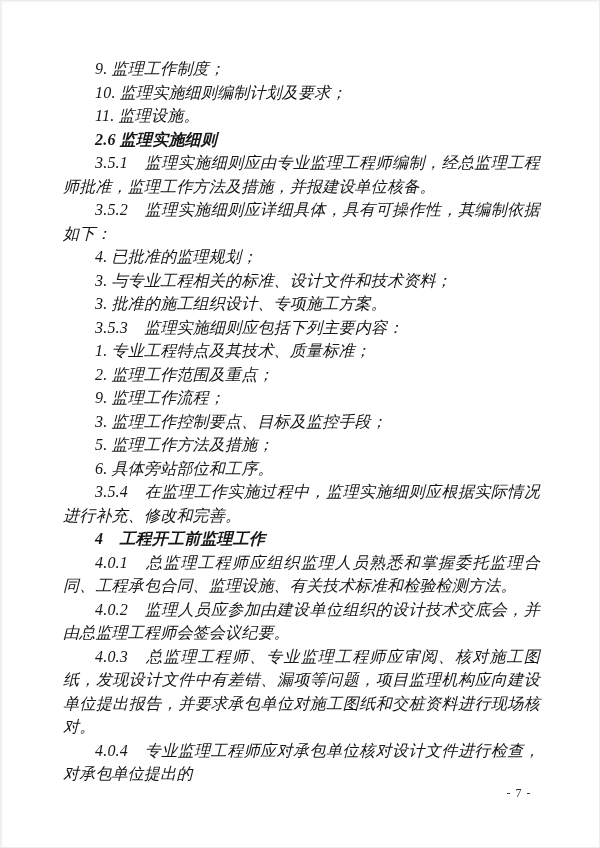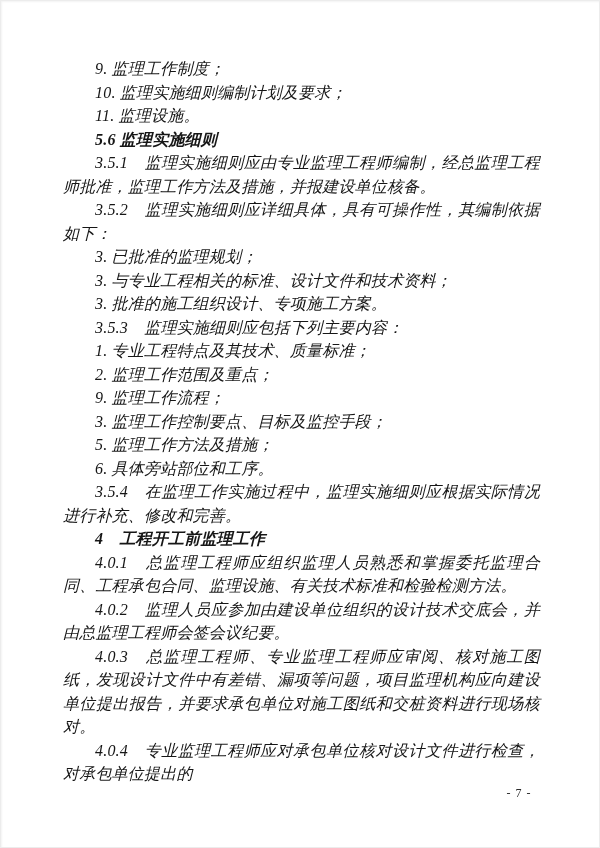--- a/index.html
+++ b/index.html
@@ -53,24 +53,24 @@
   }
 </style>
 </head>
 <body>
 
 <div class="page">
   <div class="content">
       <p class="body">9. 监理工作制度；</p>
       <p class="body">10. 监理实施细则编制计划及要求；</p>
       <p class="body">11. 监理设施。</p>
-      <p class="heading">5.6 监理实施细则</p>
+      <p class="heading">2.6 监理实施细则</p>
       <p class="body">3.5.1　监理实施细则应由专业监理工程师编制，经总监理工程师批准，监理工作方法及措施，并报建设单位核备。</p>
       <p class="body">3.5.2　监理实施细则应详细具体，具有可操作性，其编制依据如下：</p>
-      <p class="body">3. 已批准的监理规划；</p>
+      <p class="body">4. 已批准的监理规划；</p>
       <p class="body">3. 与专业工程相关的标准、设计文件和技术资料；</p>
       <p class="body">3. 批准的施工组织设计、专项施工方案。</p>
       <p class="body">3.5.3　监理实施细则应包括下列主要内容：</p>
       <p class="body">1. 专业工程特点及其技术、质量标准；</p>
       <p class="body">2. 监理工作范围及重点；</p>
       <p class="body">9. 监理工作流程；</p>
       <p class="body">3. 监理工作控制要点、目标及监控手段；</p>
       <p class="body">5. 监理工作方法及措施；</p>
       <p class="body">6. 具体旁站部位和工序。</p>
       <p class="body">3.5.4　在监理工作实施过程中，监理实施细则应根据实际情况进行补充、修改和完善。</p>

